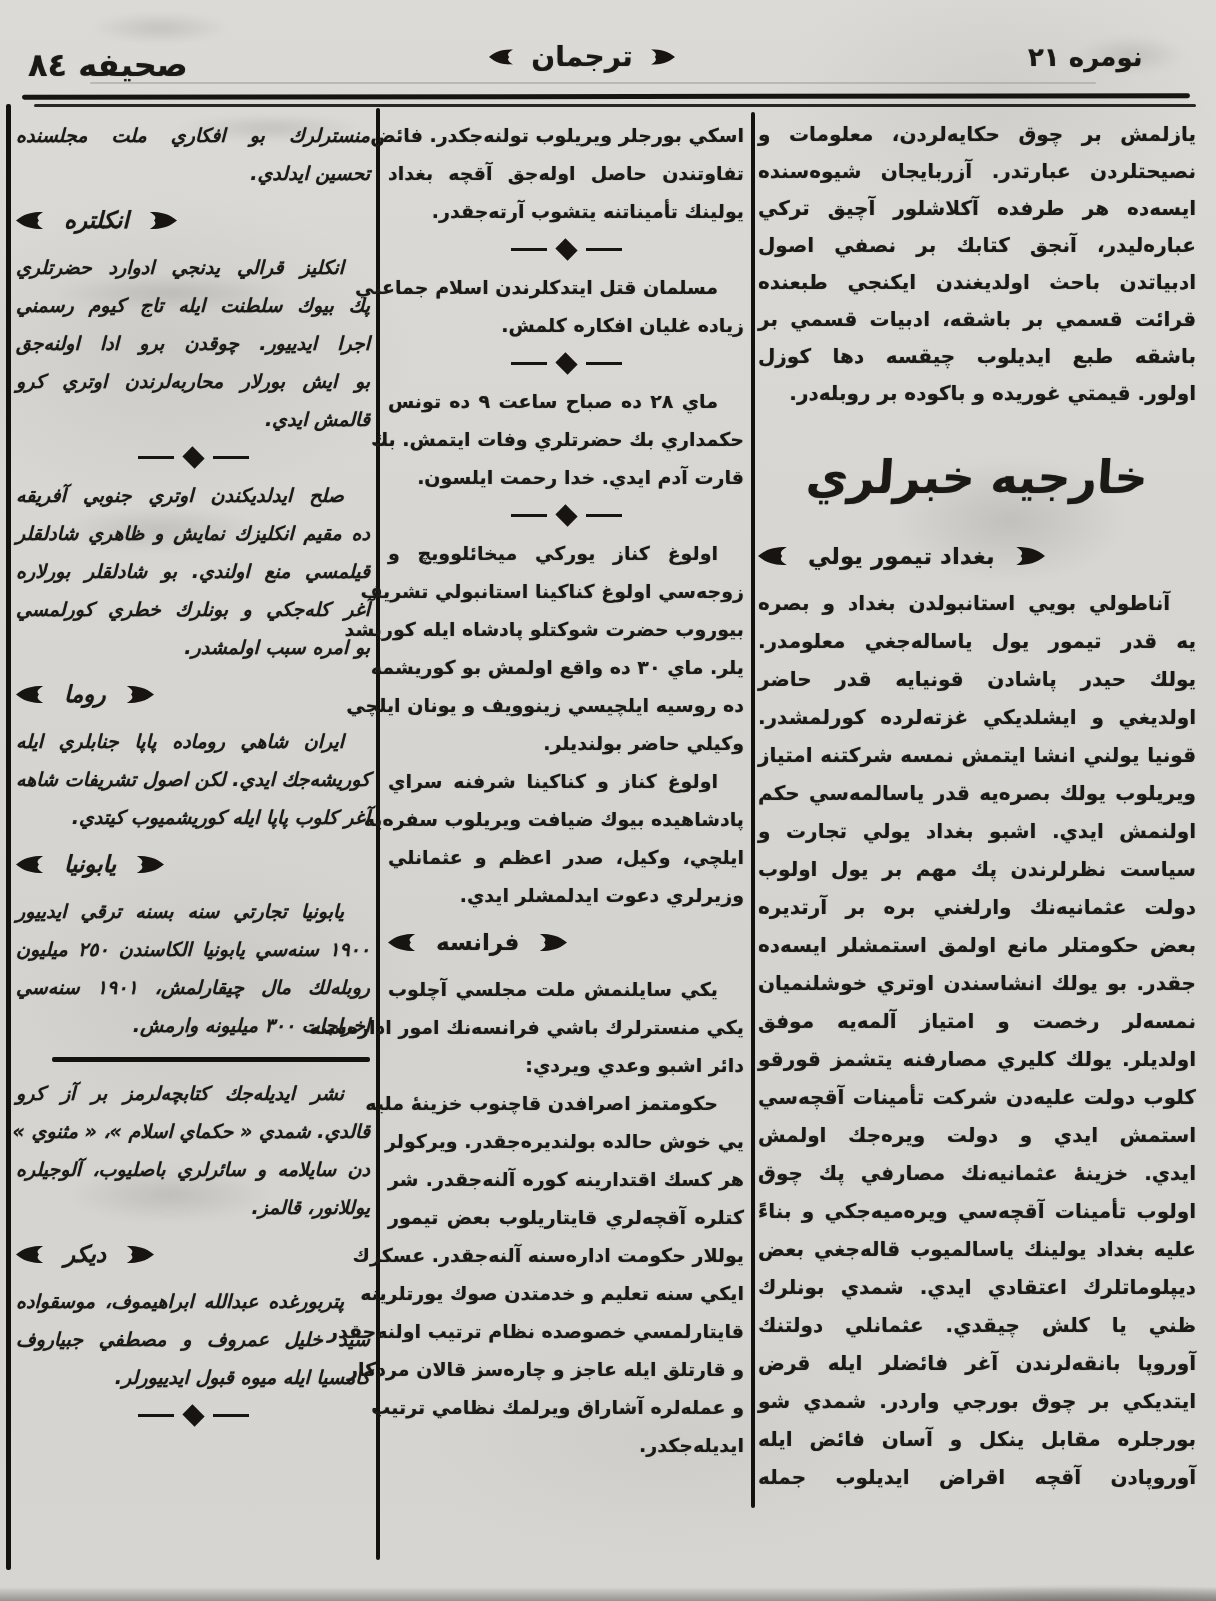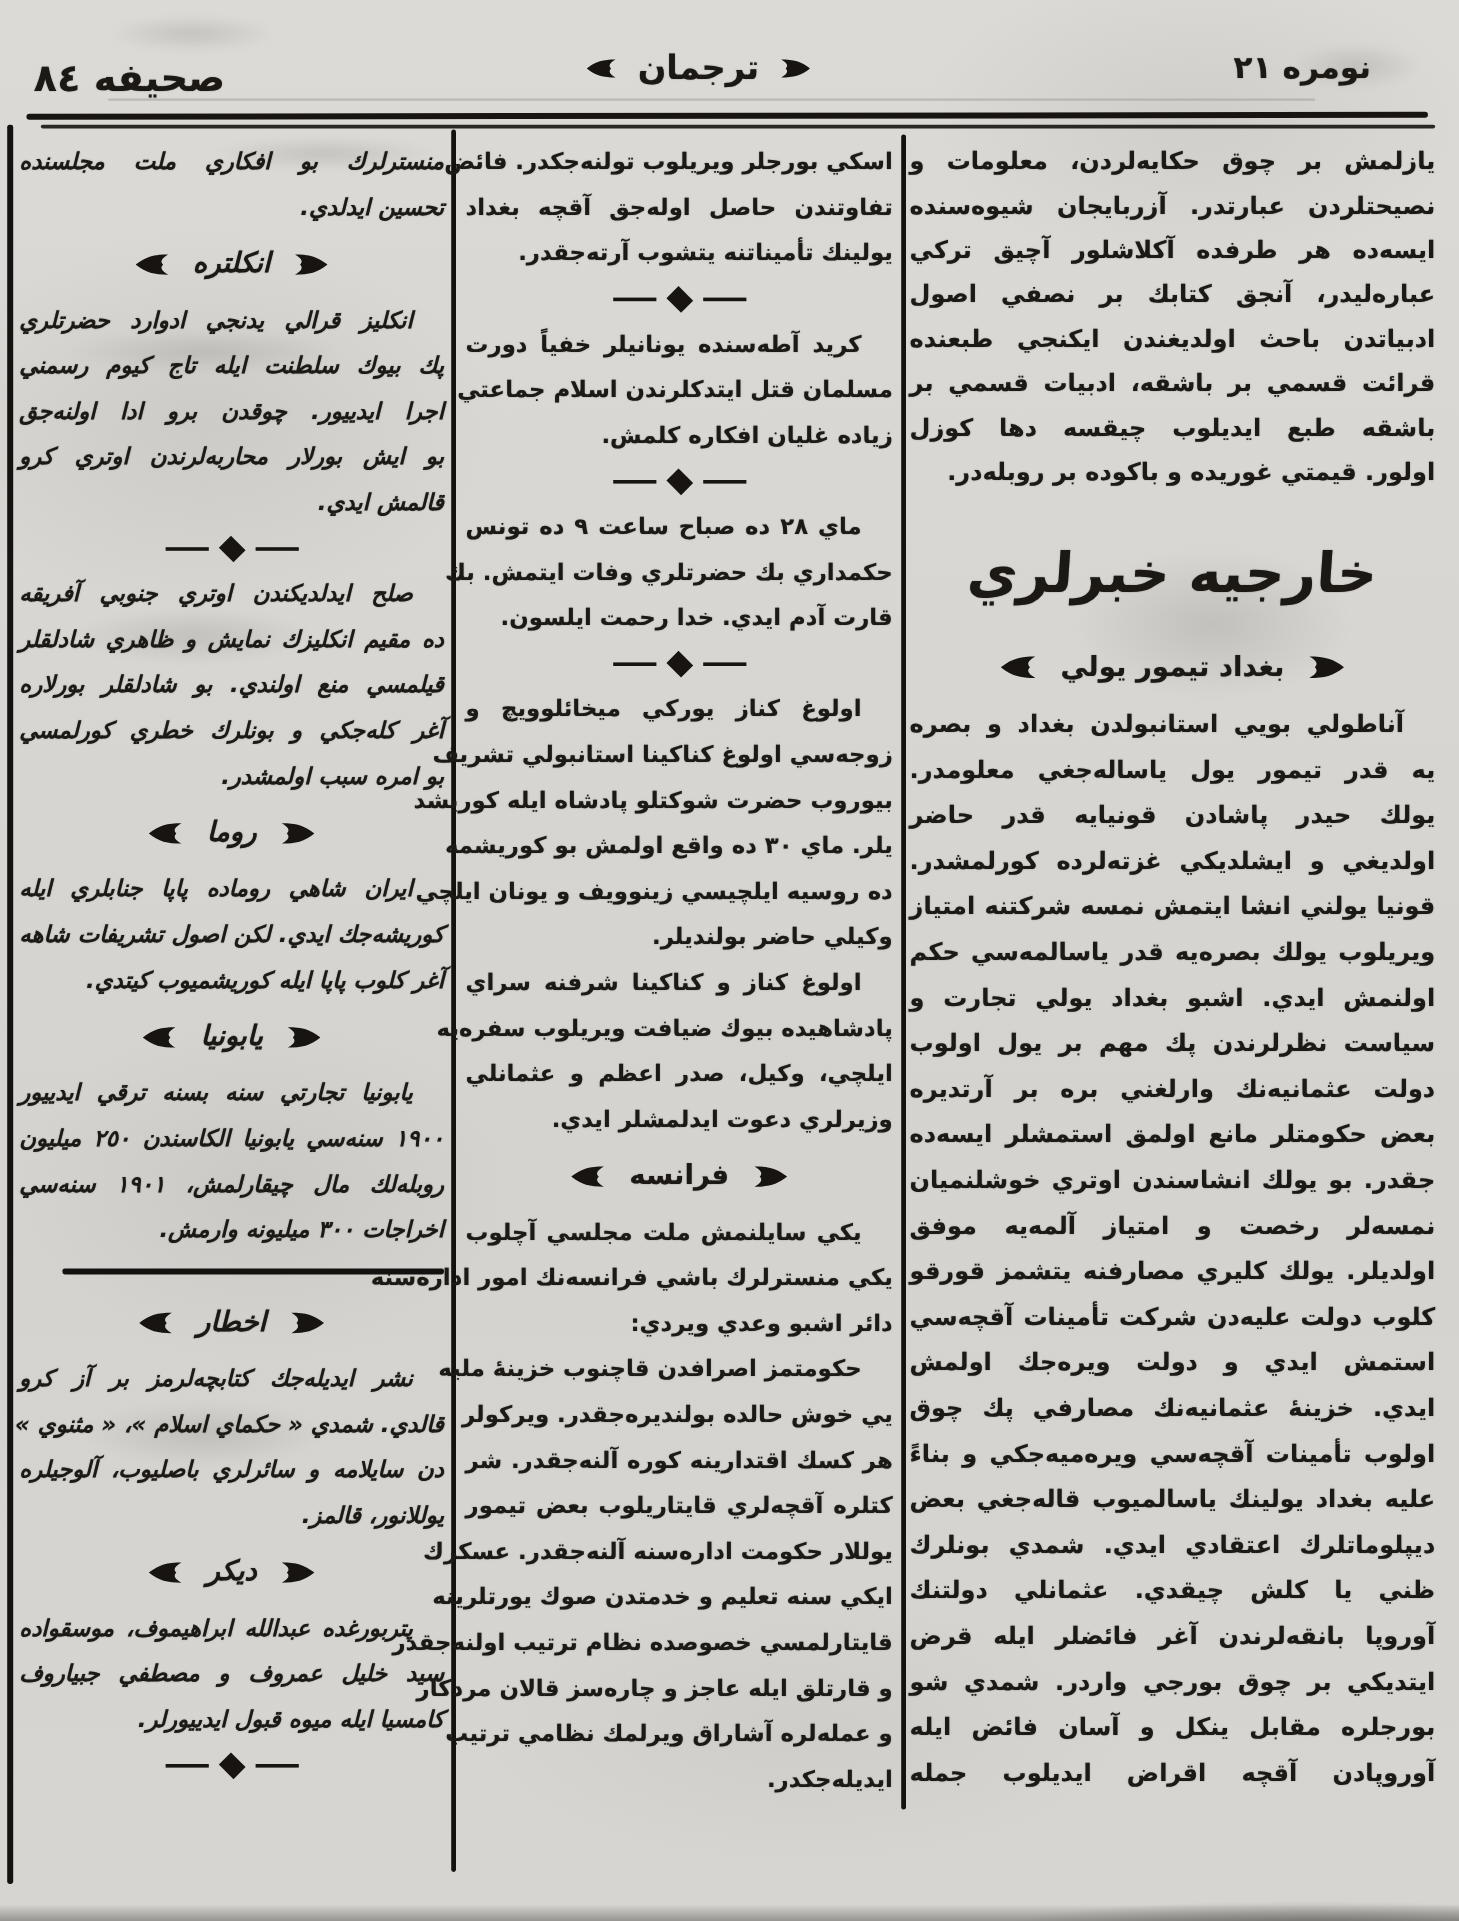--- a/index.html
+++ b/index.html
@@ -50,21 +50,21 @@
   .col-right .body .line{height:38px;line-height:38px;}
   .col-middle .line{font-size:19px;height:38px;line-height:38px;}
   .col-left .line{font-size:19px;height:38px;line-height:38px;}
   .para .line:first-child{padding-right:26px;}
   .para.cont .line:first-child{padding-right:0;}
   .para .line:last-child{text-align-last:right;}
   .para.runover .line:last-child{text-align-last:justify;}
   
   .big-headline{margin:14px 0 0 0;height:102px;line-height:102px;text-align:center;
     font-size:46px;font-weight:bold;letter-spacing:1px;transform:skewX(-4deg);}
-  .sec-head{height:56px;display:flex;align-items:center;justify-content:center;gap:14px;}
+  .sec-head{height:56px;display:flex;align-items:center;justify-content:flex-end;gap:14px;}
   .sec-head .sec-title{font-size:23px;font-weight:bold;}
   .orn svg{display:block;}
   .orn.flip svg{transform:scaleX(-1);}
   .divider{height:38px;display:flex;align-items:center;justify-content:center;}
   .divider .dash{width:36px;height:3px;background:#171411;}
   .divider .diamond{width:15px;height:15px;background:#171411;margin:0 12px;transform:rotate(45deg) scale(1.15,.95);}
   .bar-sep{height:30px;display:flex;align-items:center;}
   .bar-sep .bar{width:318px;height:5px;background:#141210;border-radius:2px;}
   .mh-orn svg{display:block;}
 </style>
@@ -163,21 +163,20 @@
         <div class="line">اسكي بورجلر ويريلوب تولنه‌جكدر. فائض</div>
         <div class="line">تفاوتندن حاصل اوله‌جق آقچه بغداد</div>
         <div class="line">يولينك تأميناتنه يتشوب آرته‌جقدر.</div>
       </div>
     <div class="divider">
         <span class="dash"></span>
         <span class="diamond"></span>
         <span class="dash"></span>
       </div>
     <div class="para">
-        <div class="line">كريد آطه‌سنده يونانيلر خفياً دورت</div>
         <div class="line">مسلمان قتل ايتدكلرندن اسلام جماعتي</div>
         <div class="line">زياده غليان افكاره كلمش.</div>
       </div>
     <div class="divider">
         <span class="dash"></span>
         <span class="diamond"></span>
         <span class="dash"></span>
       </div>
     <div class="para">
         <div class="line">ماي ٢٨ ده صباح ساعت ٩ ده تونس</div>
@@ -305,33 +304,20 @@
     </div>
     <div class="para">
         <div class="line">يابونيا تجارتي سنه بسنه ترقي ايدييور</div>
         <div class="line">١٩٠٠ سنه‌سي يابونيا الكاسندن ٢٥٠ ميليون</div>
         <div class="line">روبله‌لك مال چيقارلمش، ١٩٠١ سنه‌سي</div>
         <div class="line">اخراجات ٣٠٠ ميليونه وارمش.</div>
       </div>
     <div class="bar-sep">
         <span class="bar"></span>
       </div>
-    <div class="sec-head">
-      <span class="orn">
-        <svg width="34" height="19" viewBox="0 0 40 22">
-            <path d="M40 11 C30 3 22 1 8 1 C15 5 16 8 13 11 C16 14 15 17 8 21 C22 21 30 19 40 11Z" fill="#171411"></path>
-          </svg>
-      </span>
-      <span class="sec-title ink">اخطار</span>
-      <span class="orn flip">
-        <svg width="34" height="19" viewBox="0 0 40 22">
-            <path d="M40 11 C30 3 22 1 8 1 C15 5 16 8 13 11 C16 14 15 17 8 21 C22 21 30 19 40 11Z" fill="#171411"></path>
-          </svg>
-      </span>
-    </div>
     <div class="para">
         <div class="line">نشر ايديله‌جك كتابچه‌لرمز بر آز كرو</div>
         <div class="line">قالدي. شمدي « حكماي اسلام »، « مثنوي »</div>
         <div class="line">دن سايلامه و سائرلري باصليوب، آلوجيلره</div>
         <div class="line">يوللانور، قالمز.</div>
       </div>
     <div class="sec-head">
       <span class="orn">
         <svg width="34" height="19" viewBox="0 0 40 22">
             <path d="M40 11 C30 3 22 1 8 1 C15 5 16 8 13 11 C16 14 15 17 8 21 C22 21 30 19 40 11Z" fill="#171411"></path>

